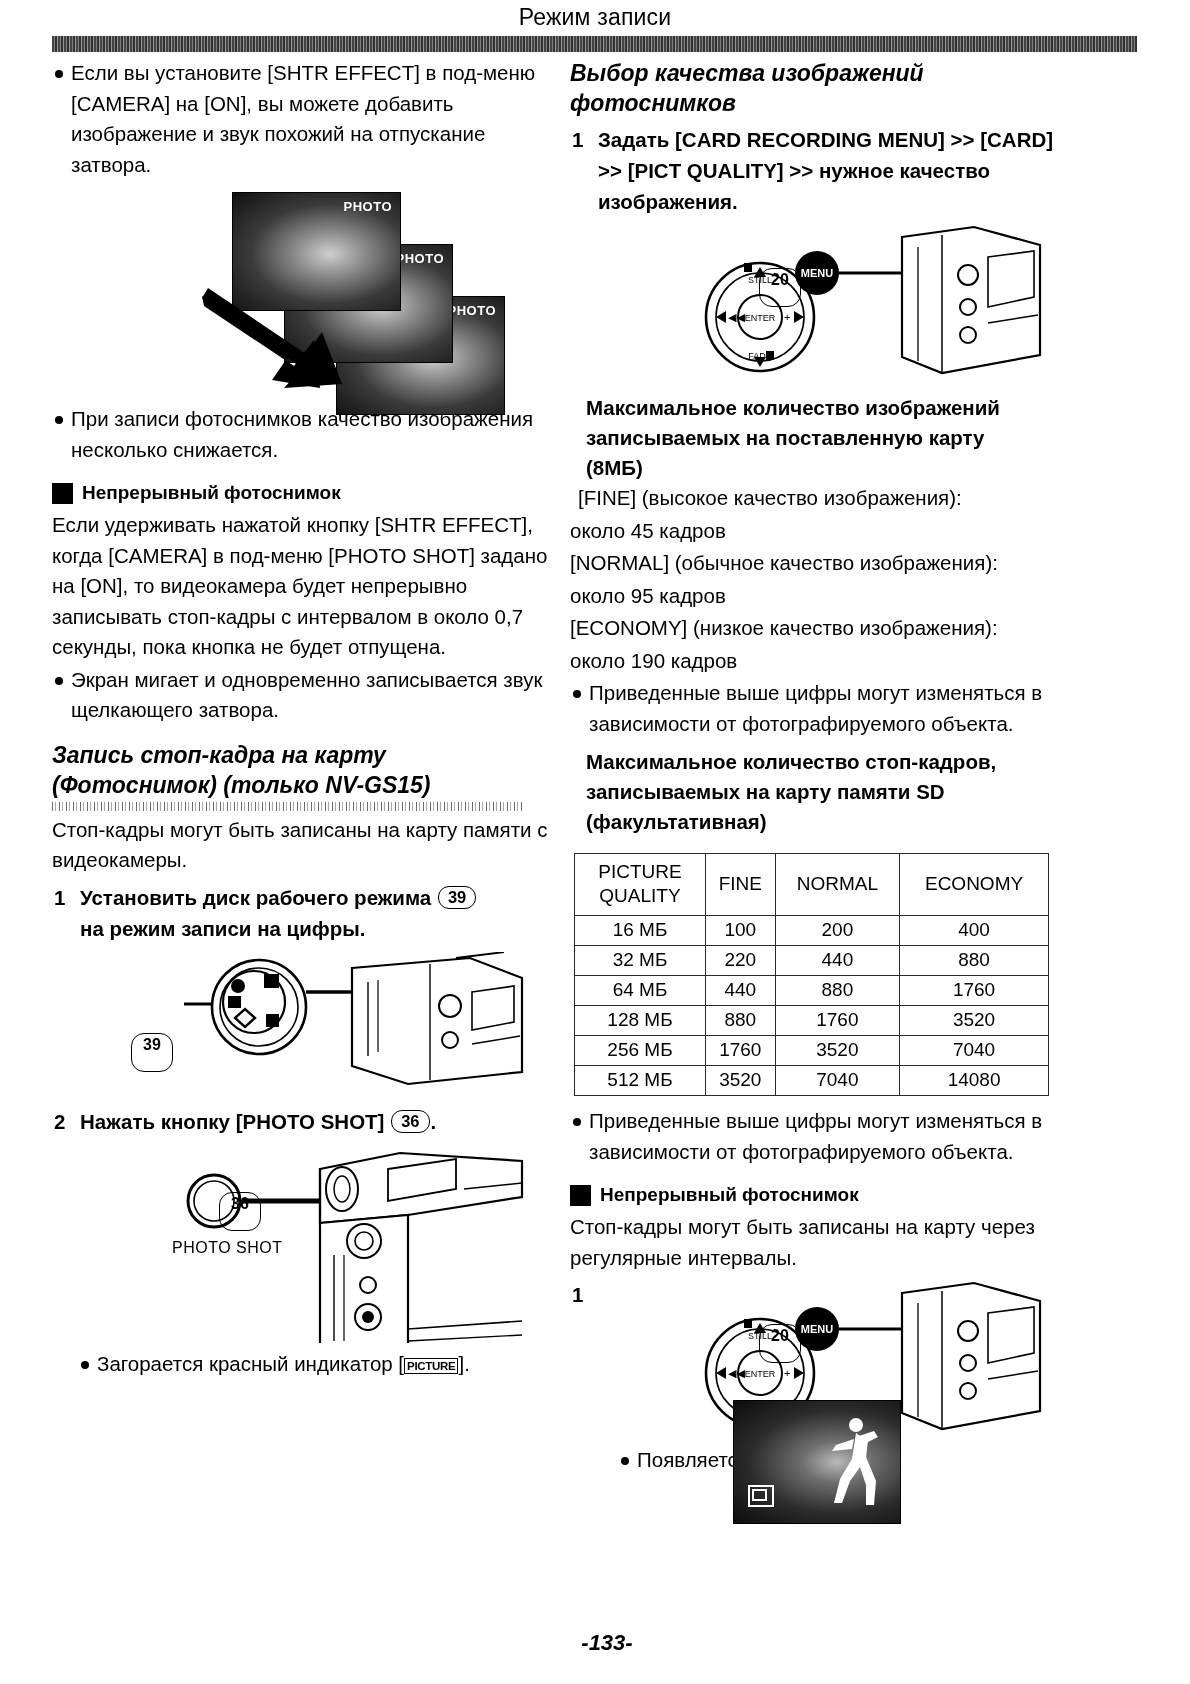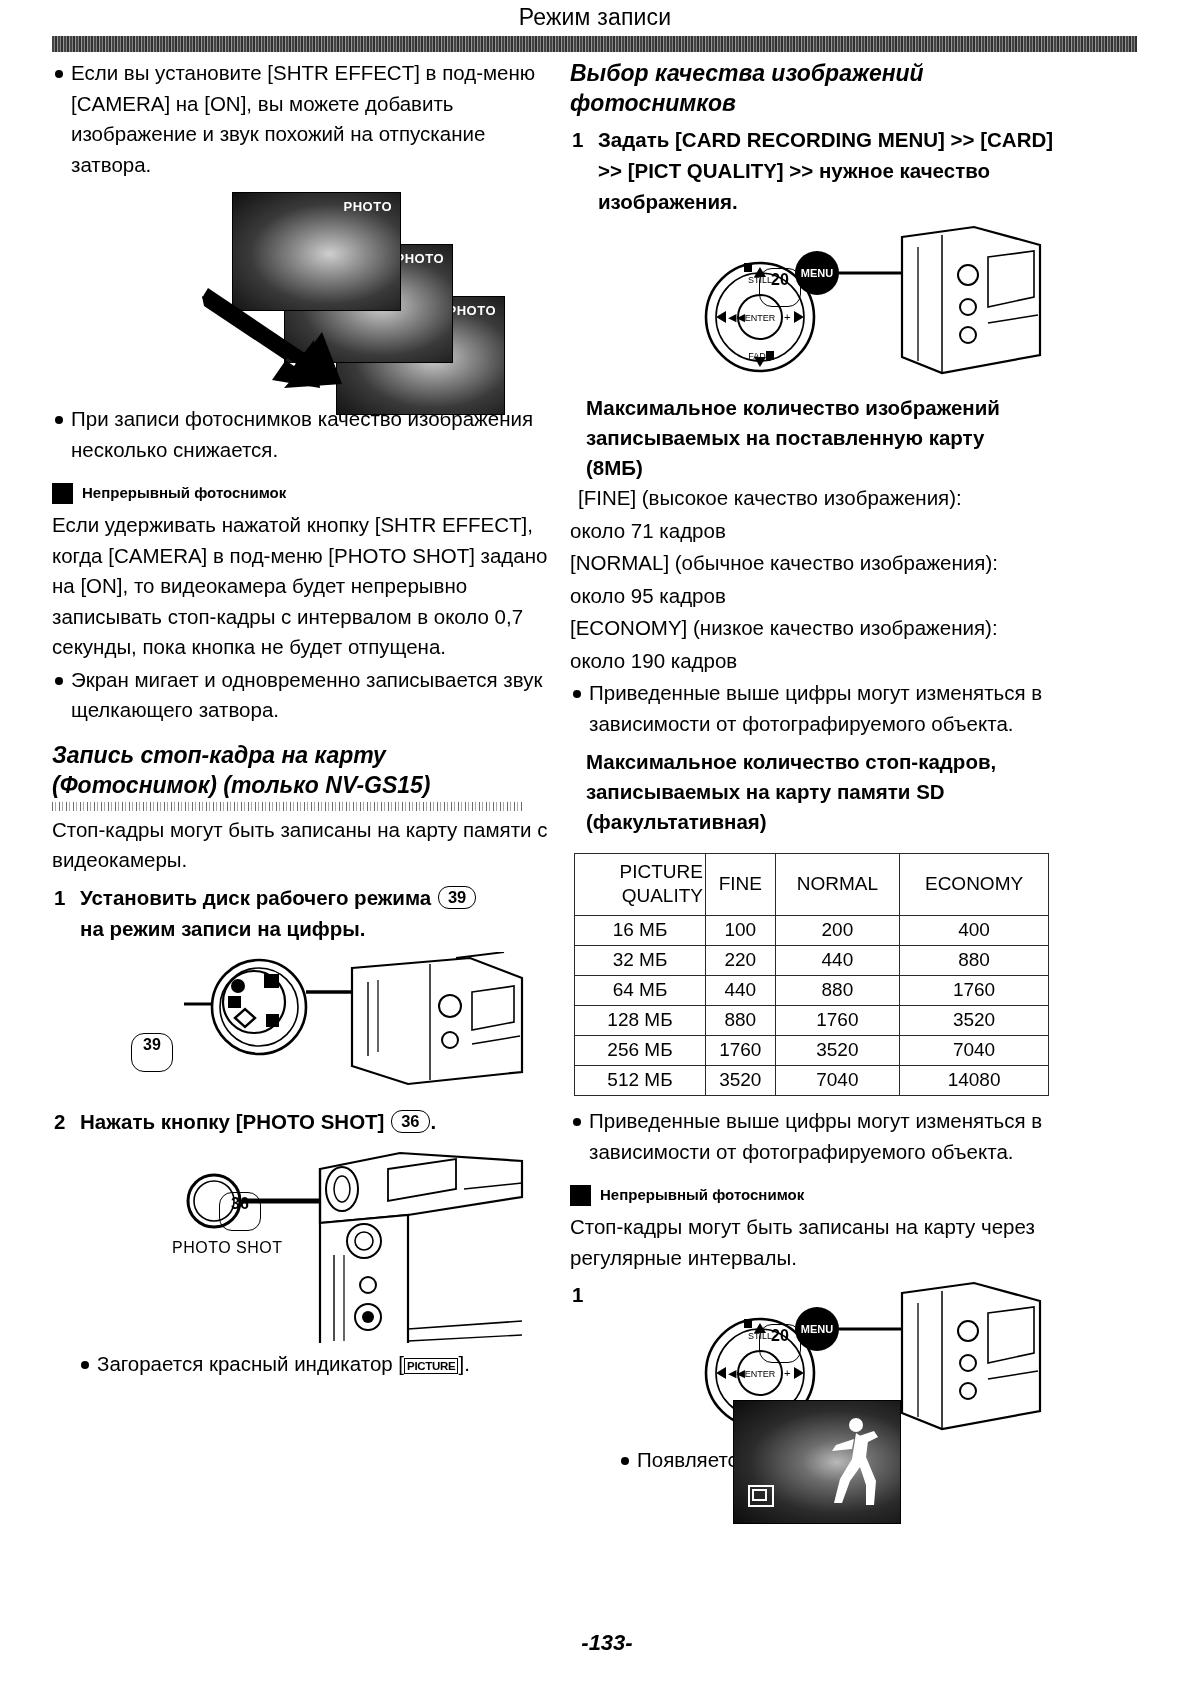--- a/index.html
+++ b/index.html
@@ -83,21 +83,21 @@
   .sec-head {
     font-size: 23px;
     line-height: 30px;
     font-weight: bold;
     font-style: italic;
     margin: 14px 0 2px 0;
   }
   .sec-head .l2 { display: block; }
 
   .blk-head {
-    font-size: 15px;
+    font-size: 19px;
     line-height: 32px;
     font-weight: bold;
     margin: 12px 0 1px 0;
     display: flex;
     align-items: center;
   }
   .blk-square {
     display: inline-block;
     width: 21px;
     height: 21px;
@@ -245,21 +245,21 @@
     border: 1.4px solid #2a2a2a;
     text-align: center;
     padding: 2px 2px 3px 2px;
     font-weight: normal;
     line-height: 24px;
   }
   table.spec th {
     height: 56px;
     font-size: 19px;
   }
-  table.spec th.qcol { width: 126px; line-height: 24px; text-align: right; }
+  table.spec th.qcol { width: 126px; line-height: 24px; }
   table.spec td.qcol { width: 126px; }
 
   
   .footer-page {
     position: absolute;
     left: 0;
     top: 1630px;
     width: 1190px;
     text-align: center;
     font-size: 22px;
@@ -468,21 +468,21 @@
       <path d="M418 32 L464 26 L464 72 L418 82 Z" fill="none" stroke="#000" stroke-width="1.6"></path>
       <path d="M418 98 L468 90" stroke="#000" stroke-width="1.4"></path>
     </svg>
   </div>
 
   <p class="bold-head">Максимальное количество изображений</p>
   <p class="bold-head" style="margin-top:0;">записываемых на поставленную карту</p>
   <p class="bold-head" style="margin-top:0;">(8МБ)</p>
 
   <p class="para" style="padding-left:8px;">[FINE] (высокое качество изображения):</p>
-  <p class="para">около 71 кадров</p>
+  <p class="para">около 45 кадров</p>
   <p class="para">[NORMAL] (обычное качество изображения):</p>
   <p class="para">около 95 кадров</p>
   <p class="para">[ECONOMY] (низкое качество изображения):</p>
   <p class="para">около 190 кадров</p>
 
   <p class="bullet">Приведенные выше цифры могут изменяться в зависимости от фотографируемого объекта.</p>
 
   <p class="bold-head">Максимальное количество стоп-кадров,</p>
   <p class="bold-head" style="margin-top:0;">записываемых на карту памяти SD</p>
   <p class="bold-head" style="margin-top:0;">(факультативная)</p>

